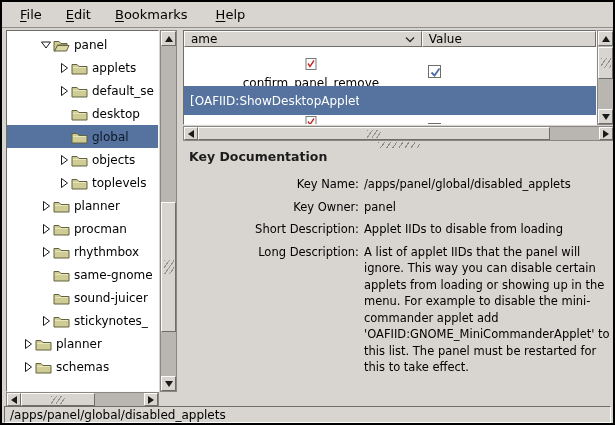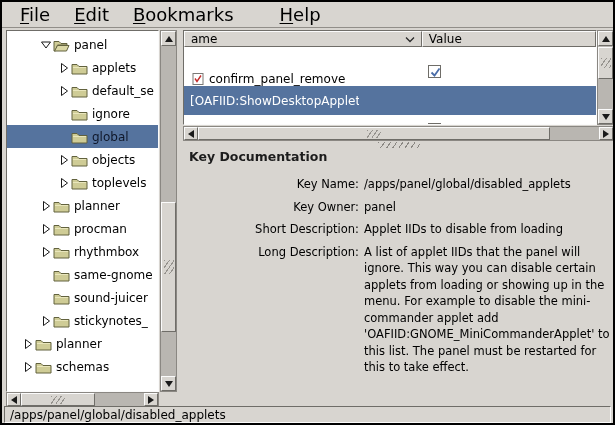--- a/index.html
+++ b/index.html
@@ -4,21 +4,21 @@
 <style>
   * { margin:0; padding:0; box-sizing:border-box; }
   html,body { width:615px; height:425px; }
   body { font-family:"DejaVu Sans","Liberation Sans",sans-serif; font-size:12px; color:#000; }
   .window { position:absolute; left:0; top:0; width:615px; height:425px;
             background:#d8d5d0; border:2px solid #000; overflow:hidden; }
 
   
   .menubar { position:absolute; left:0; top:0; width:611px; height:26px;
              display:flex; align-items:center; gap:8px; padding-left:10px;
-             border-bottom:1px solid #918e89; background:#d8d5d0; font-size:18px; }
+             border-bottom:1px solid #918e89; background:#d8d5d0; font-size:13px; }
   .menu-item { padding:3px 8px; cursor:default; }
   .menu-item .u { text-decoration:underline; text-underline-offset:2px; }
 
   
   .sunken { border:1px solid; border-color:#6f6d68 #fbfbfb #fbfbfb #6f6d68; }
   .raised { border:1px solid; border-color:#fbfbfb #6f6d68 #6f6d68 #fbfbfb; background:#d8d5d0; }
 
   
   .tree-list { position:absolute; left:4px; top:28px; width:153px; height:362px;
                background:#fff; overflow:hidden; padding-top:2px; }
@@ -39,22 +39,22 @@
 
   
   .kv-table { position:absolute; left:181px; top:28px; width:414px; height:95px;
               background:#fff; overflow:hidden; }
   .kv-head { display:flex; height:26px; }
   .kv-head .cell { height:16px; display:flex; align-items:center; padding:0 6px;
                    font-size:12px; }
   .kv-head .c-name { width:239px; justify-content:space-between; }
   .kv-head .c-value { width:175px; }
   .kv-row { display:flex; height:29px; align-items:center; background:#fff; }
-  .kv-row .name { width:239px; display:flex; align-items:flex-end; gap:5px; padding-left:8px;
-                  overflow:hidden; white-space:nowrap; height:100%; }
+  .kv-row .name { width:239px; display:flex; align-items:center; gap:5px; padding-left:16px;
+                  overflow:hidden; white-space:nowrap; height:100%;flex-direction:column; }
   .kv-row .val  { width:175px; padding-left:6px; overflow:hidden; white-space:nowrap;
                   display:flex; align-items:center; height:100%; }
   .kv-row.selected, .kv-row.selected .name, .kv-row.selected .val { background:#55739e; color:#fff; }
   .checkbox { width:13px; height:13px; background:#fff; border:1px solid #6f6d68;
               display:flex; align-items:center; justify-content:center; }
 
   
   .splitter { position:absolute; left:181px; top:139px; width:432px; height:7px;
               display:flex; align-items:center; justify-content:center; }
   .splitter .grip { width:42px; height:6px;
@@ -126,21 +126,21 @@
       </g>
   </defs>
 </svg>
 
 <div class="window">
 
   <div class="menubar">
     <div class="menu-item"><span class="u">F</span><span>ile</span></div>
     <div class="menu-item"><span class="u">E</span><span>dit</span></div>
     <div class="menu-item"><span class="u">B</span><span>ookmarks</span></div>
-    <div class="menu-item" style="margin-left:22px"><span class="u">H</span><span>elp</span></div>
+    <div class="menu-item" style="margin-left:4px"><span class="u">H</span><span>elp</span></div>
   </div>
 
   <div class="tree-list sunken">
     <div class="tree-row lvl2">
       <span class="expander">
           <svg width="12" height="11">
             <use href="#ic-exp-down"></use>
           </svg>
         </span>
       <span class="folder">
@@ -176,21 +176,21 @@
         </span>
       <span>default_se</span>
     </div>
     <div class="tree-row lvl3">
       <span class="expander"></span>
       <span class="folder">
           <svg width="17" height="14">
             <use href="#ic-folder"></use>
           </svg>
         </span>
-      <span>ignore</span>
+      <span>desktop</span>
     </div>
     <div class="tree-row lvl3 selected">
       <span class="expander"></span>
       <span class="folder">
           <svg width="17" height="14">
             <use href="#ic-folder"></use>
           </svg>
         </span>
       <span>global</span>
     </div>

